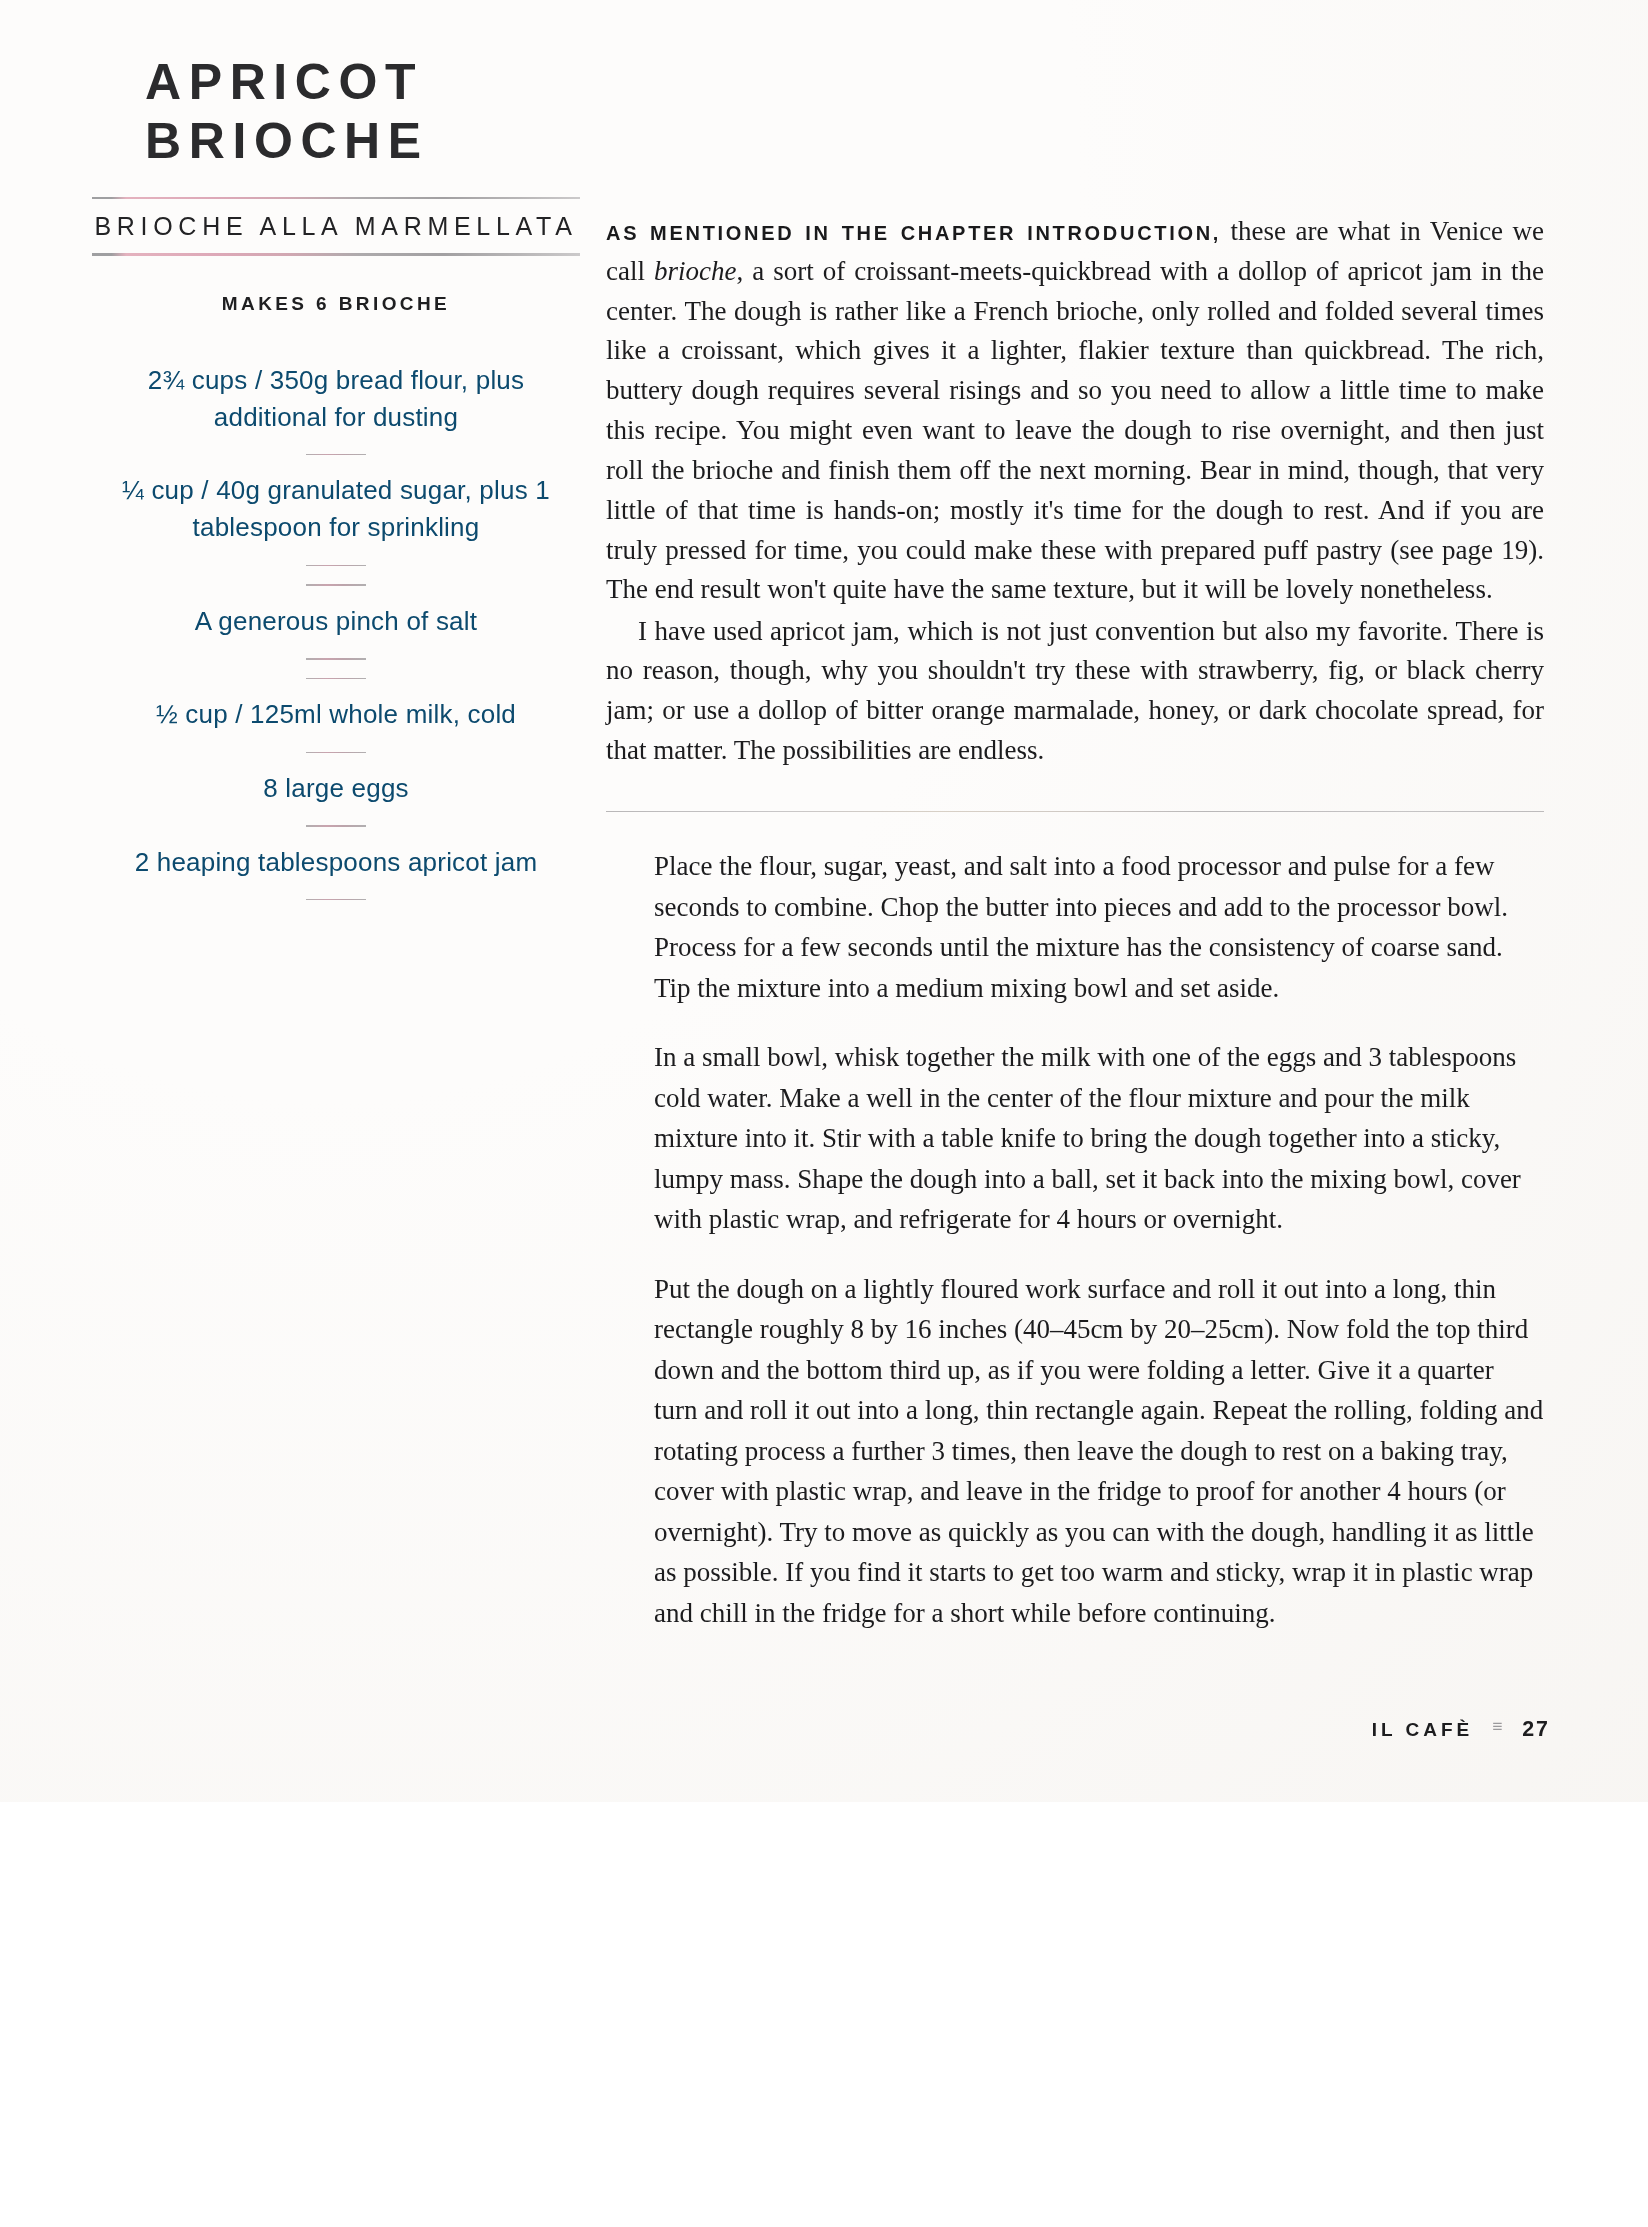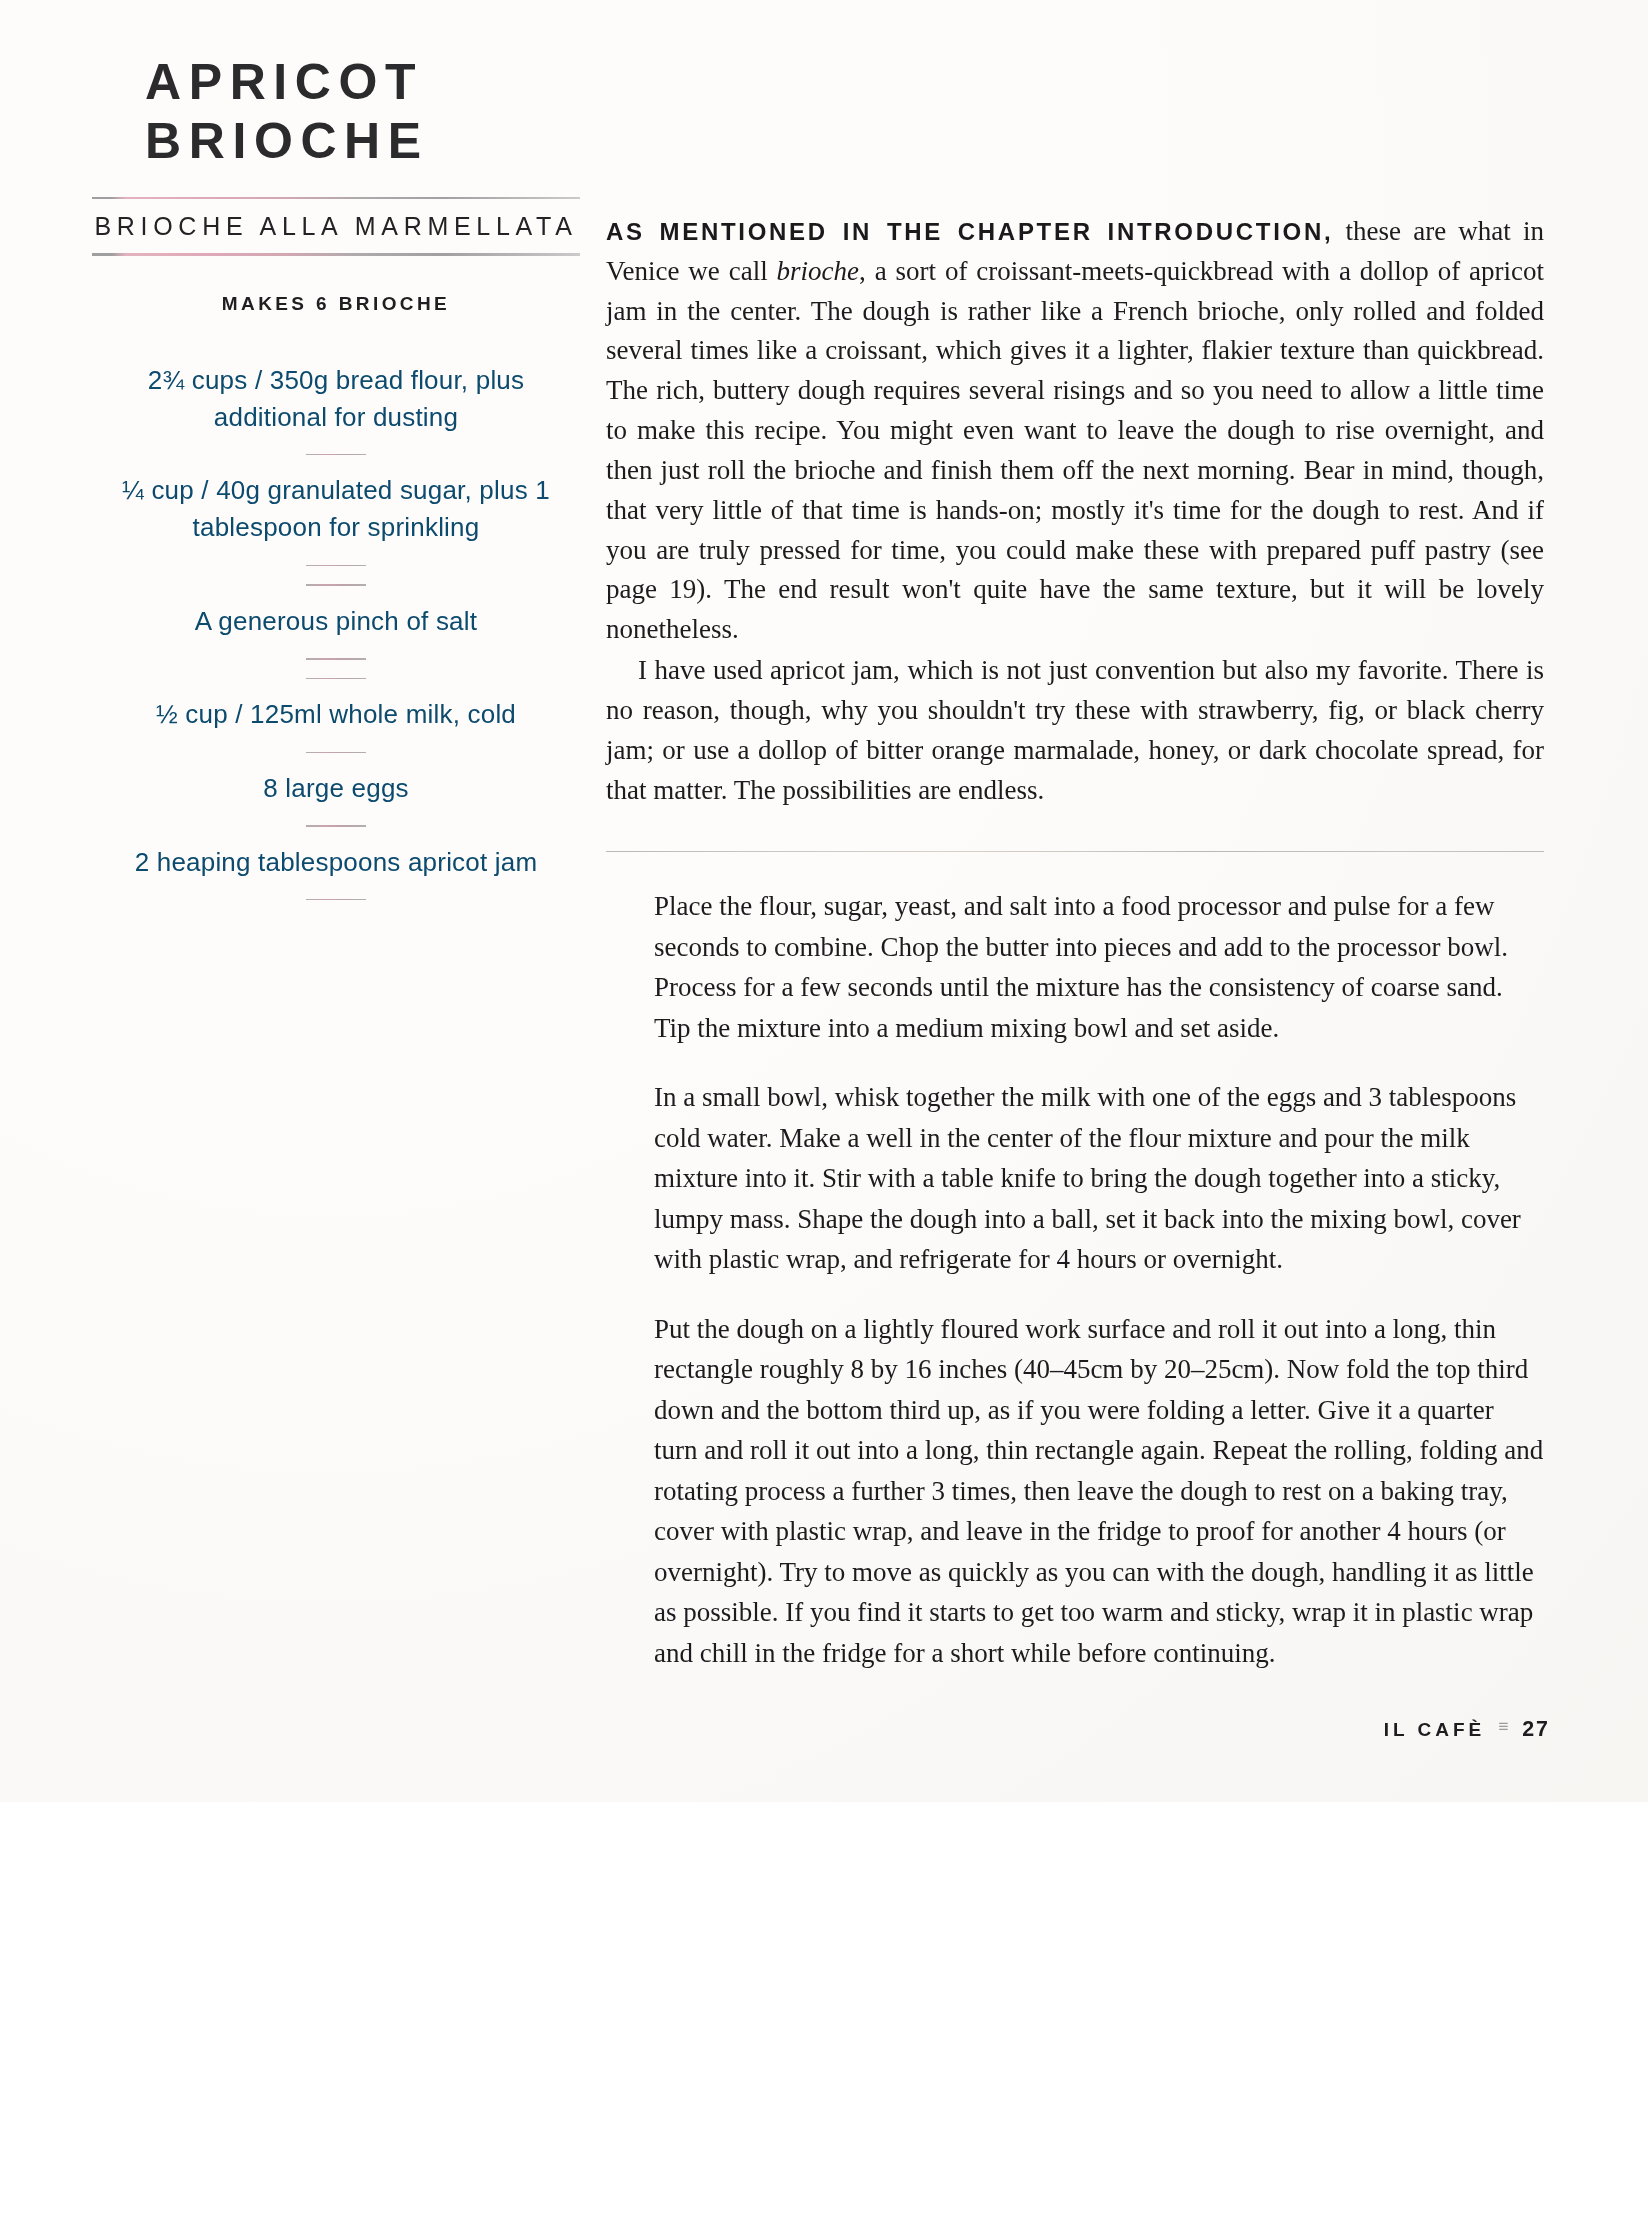--- a/index.html
+++ b/index.html
@@ -118,21 +118,21 @@
     color: #1c1c1e;
     text-align: justify;
     text-justify: inter-word;
     hyphens: manual;
   }
   .intro p { margin: 0; }
   .intro p.indent { text-indent: 32px; margin-top: 1.5px; }
   .lead-caps {
     font-family: "Liberation Sans Narrow", "Liberation Sans", sans-serif;
     font-weight: 700;
-    font-size: 24px;
+    font-size: 20px;
     letter-spacing: 2.7px;
     color: #1a1a1c;
   }
   .intro i { font-style: italic; }
 
   .section-rule {
     height: 1.5px;
     margin: 40px 0 34px 0;
     background: linear-gradient(to right,
         #b9b7b8 0%, #c8c6c7 18%,
@@ -161,21 +161,21 @@
     color: #24242a;
   }
 
   
   .footer {
     position: absolute;
     right: 98px;
     bottom: 60px;
     display: flex;
     align-items: center;
-    gap: 13px;
+    gap: 19px;
     font-family: "Liberation Sans Narrow", "Liberation Sans", sans-serif;
     font-weight: 700;
     color: #1d1d1f;
   }
   .footer-book {
     font-size: 19px;
     letter-spacing: 4px;
   }
   .footer-dot {
     font-size: 17.5px;

